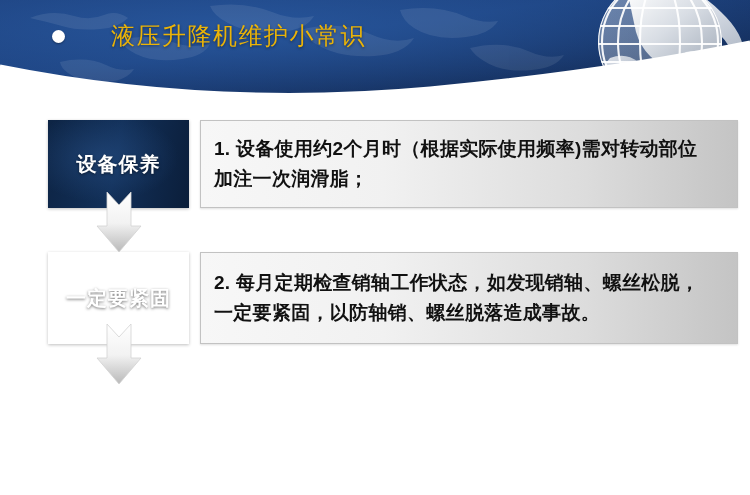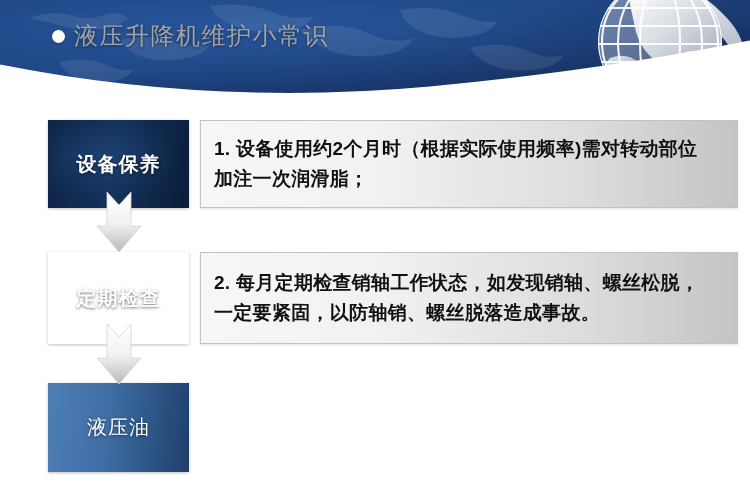--- a/index.html
+++ b/index.html
@@ -40,27 +40,28 @@
   }
   #header-title .bullet {
     width: 13px;
     height: 13px;
     border-radius: 50%;
     background: #ffffff;
     display: inline-block;
     box-shadow: 0 1px 2px rgba(0,0,0,.35);
   }
   #header-title .ttl {
-    color: #a3a3a3;
+    color: #eab308;
     font-size: 24px;
     font-weight: normal;
     letter-spacing: 1.5px;
     line-height: 28px;
     text-shadow: 0 1px 3px rgba(0,0,0,.45);
     white-space: nowrap;
+    margin-left: 37px;
   }
 
   
   .row {
     position: absolute;
     left: 0;
     width: 619px;
   }
   #row-0 { top: 120px; height: 88px; }
   #row-1 { top: 252px; height: 92px; }
@@ -240,35 +241,32 @@
       <stop offset="0%" stop-color="#ffffff"></stop>
       <stop offset="52%" stop-color="#f2f2f2"></stop>
       <stop offset="100%" stop-color="#b9b9b9"></stop>
     </linearGradient>
   </defs>
   <path d="M11 0 L23 13 L35 0 L35 34 L45 34 L23 60 L1 34 L11 34 Z" fill="url(#arrowGrad0)" stroke="#d2d2d2" stroke-width="0.8"></path>
 </svg>
 
 <div class="row" id="row-1">
   <div class="label-box">
-    <span class="label-text">定期检查</span>
+    <span class="label-text">一定要紧固</span>
   </div>
   <div class="content-box">
     <p class="content-text">2. 每月定期检查销轴工作状态，如发现销轴、螺丝松脱，一定要紧固，以防轴销、螺丝脱落造成事故。</p>
   </div>
 </div>
 
 <svg class="arrow" id="arrow-1" viewBox="0 0 46 62">
   <defs>
     <linearGradient id="arrowGrad1" x1="0" y1="0" x2="0" y2="1">
       <stop offset="0%" stop-color="#ffffff"></stop>
       <stop offset="52%" stop-color="#f2f2f2"></stop>
       <stop offset="100%" stop-color="#b9b9b9"></stop>
     </linearGradient>
   </defs>
   <path d="M11 0 L23 13 L35 0 L35 34 L45 34 L23 60 L1 34 L11 34 Z" fill="url(#arrowGrad1)" stroke="#d2d2d2" stroke-width="0.8"></path>
 </svg>
 
 <div class="row" id="row-2">
-  <div class="label-box">
-    <span class="label-text">液压油</span>
-  </div>
 </div>
 
 </body></html>

